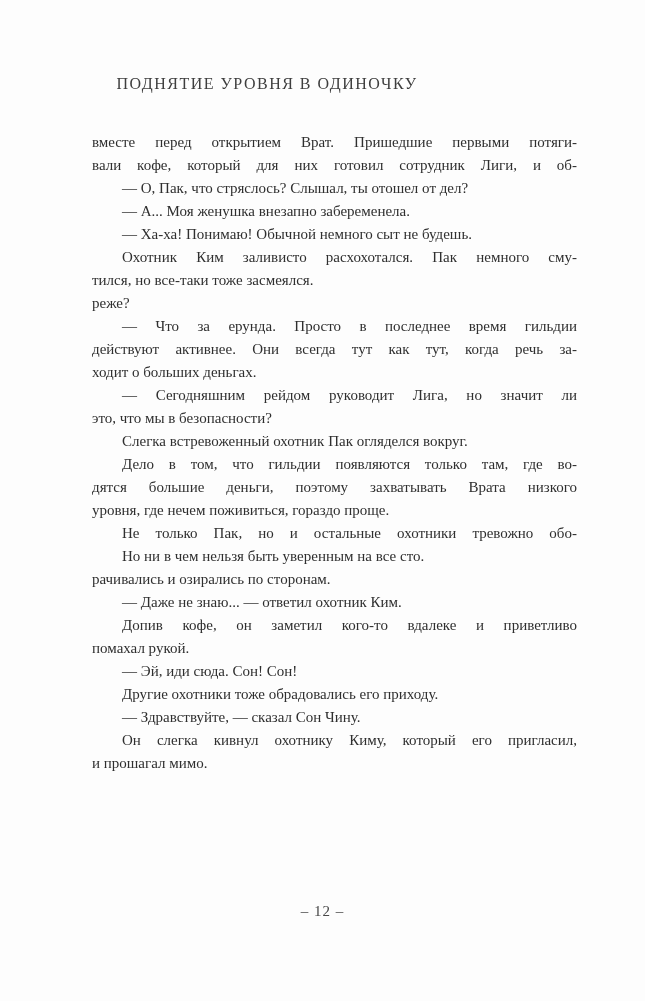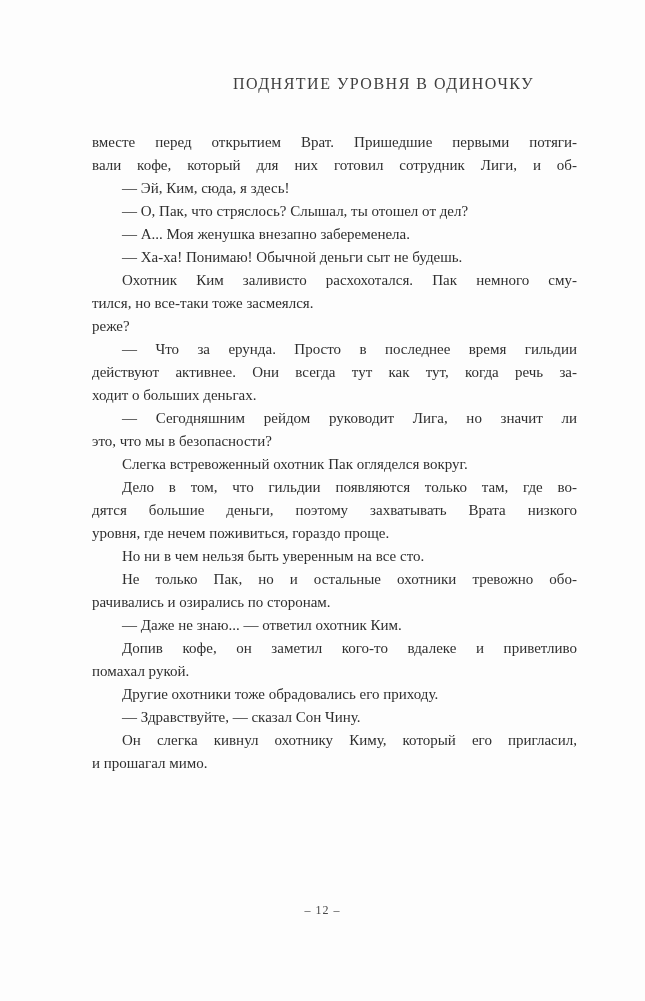--- a/index.html
+++ b/index.html
@@ -10,21 +10,21 @@
     height: 1001px;
     background: var(--bg, #fdfdfd);
     font-family: "Liberation Serif", serif;
     overflow: hidden;
   }
   .running-head {
     position: absolute;
     top: 75px;
     left: 0;
     width: 534px;
-    text-align: right;
+    text-align: center;
     font-size: 16px;
     letter-spacing: 1.5px;
     color: var(--head, #3e3e3e);
     white-space: nowrap;
   }
   .body-text {
     position: absolute;
     top: 131px;
     left: 92px;
     width: 485px;
@@ -43,56 +43,56 @@
     text-align-last: justify;
     text-justify: inter-word;
   }
   .line.indent { padding-left: 30px; }
   .page-number {
     position: absolute;
     top: 903px;
     left: 0;
     width: 645px;
     text-align: center;
-    font-size: 12px;
+    font-size: 15px;
     letter-spacing: 1px;
     color: var(--folio, #474747);
   }
 </style>
 </head>
 <body>
 
 <div class="book-page" style="--bg: #fdfdfd; --ink: #2f2f2f; --head: #3e3e3e; --folio: #474747;">
   <div class="running-head">ПОДНЯТИЕ УРОВНЯ В ОДИНОЧКУ</div>
 
   <div class="body-text">
       <div class="line justify">вместе перед открытием Врат. Пришедшие первыми потяги-</div>
       <div class="line justify">вали кофе, который для них готовил сотрудник Лиги, и об-</div>
-      <div class="line indent">— Эй, Ким, сюда, я здесь!</div>
       <div class="line indent">— О, Пак, что стряслось? Слышал, ты отошел от дел?</div>
       <div class="line indent">— А... Моя женушка внезапно забеременела.</div>
-      <div class="line indent">— Ха-ха! Понимаю! Обычной деньги сыт не будешь.</div>
+      <div class="line indent">— Ха-ха! Понимаю! Обычной немного сыт не будешь.</div>
       <div class="line indent justify">Охотник Ким заливисто расхохотался. Пак немного сму-</div>
       <div class="line">тился, но все-таки тоже засмеялся.</div>
       <div class="line">реже?</div>
       <div class="line indent justify">— Что за ерунда. Просто в последнее время гильдии</div>
       <div class="line justify">действуют активнее. Они всегда тут как тут, когда речь за-</div>
       <div class="line">ходит о больших деньгах.</div>
       <div class="line indent justify">— Сегодняшним рейдом руководит Лига, но значит ли</div>
       <div class="line">это, что мы в безопасности?</div>
       <div class="line indent">Слегка встревоженный охотник Пак огляделся вокруг.</div>
       <div class="line indent justify">Дело в том, что гильдии появляются только там, где во-</div>
       <div class="line justify">дятся большие деньги, поэтому захватывать Врата низкого</div>
       <div class="line">уровня, где нечем поживиться, гораздо проще.</div>
+      <div class="line indent justify">Не только Пак, но и остальные охотники тревожно обо-</div>
       <div class="line indent">Но ни в чем нельзя быть уверенным на все сто.</div>
-      <div class="line indent justify">Не только Пак, но и остальные охотники тревожно обо-</div>
       <div class="line">рачивались и озирались по сторонам.</div>
       <div class="line indent">— Даже не знаю... — ответил охотник Ким.</div>
       <div class="line indent justify">Допив кофе, он заметил кого-то вдалеке и приветливо</div>
       <div class="line">помахал рукой.</div>
+      <div class="line indent">— Эй, иди сюда. Сон! Сон!</div>
       <div class="line indent">Другие охотники тоже обрадовались его приходу.</div>
       <div class="line indent">— Здравствуйте, — сказал Сон Чину.</div>
       <div class="line indent justify">Он слегка кивнул охотнику Киму, который его пригласил,</div>
       <div class="line">и прошагал мимо.</div>
     </div>
 
   <div class="page-number">– 12 –</div>
 </div>
 
 </body></html>

